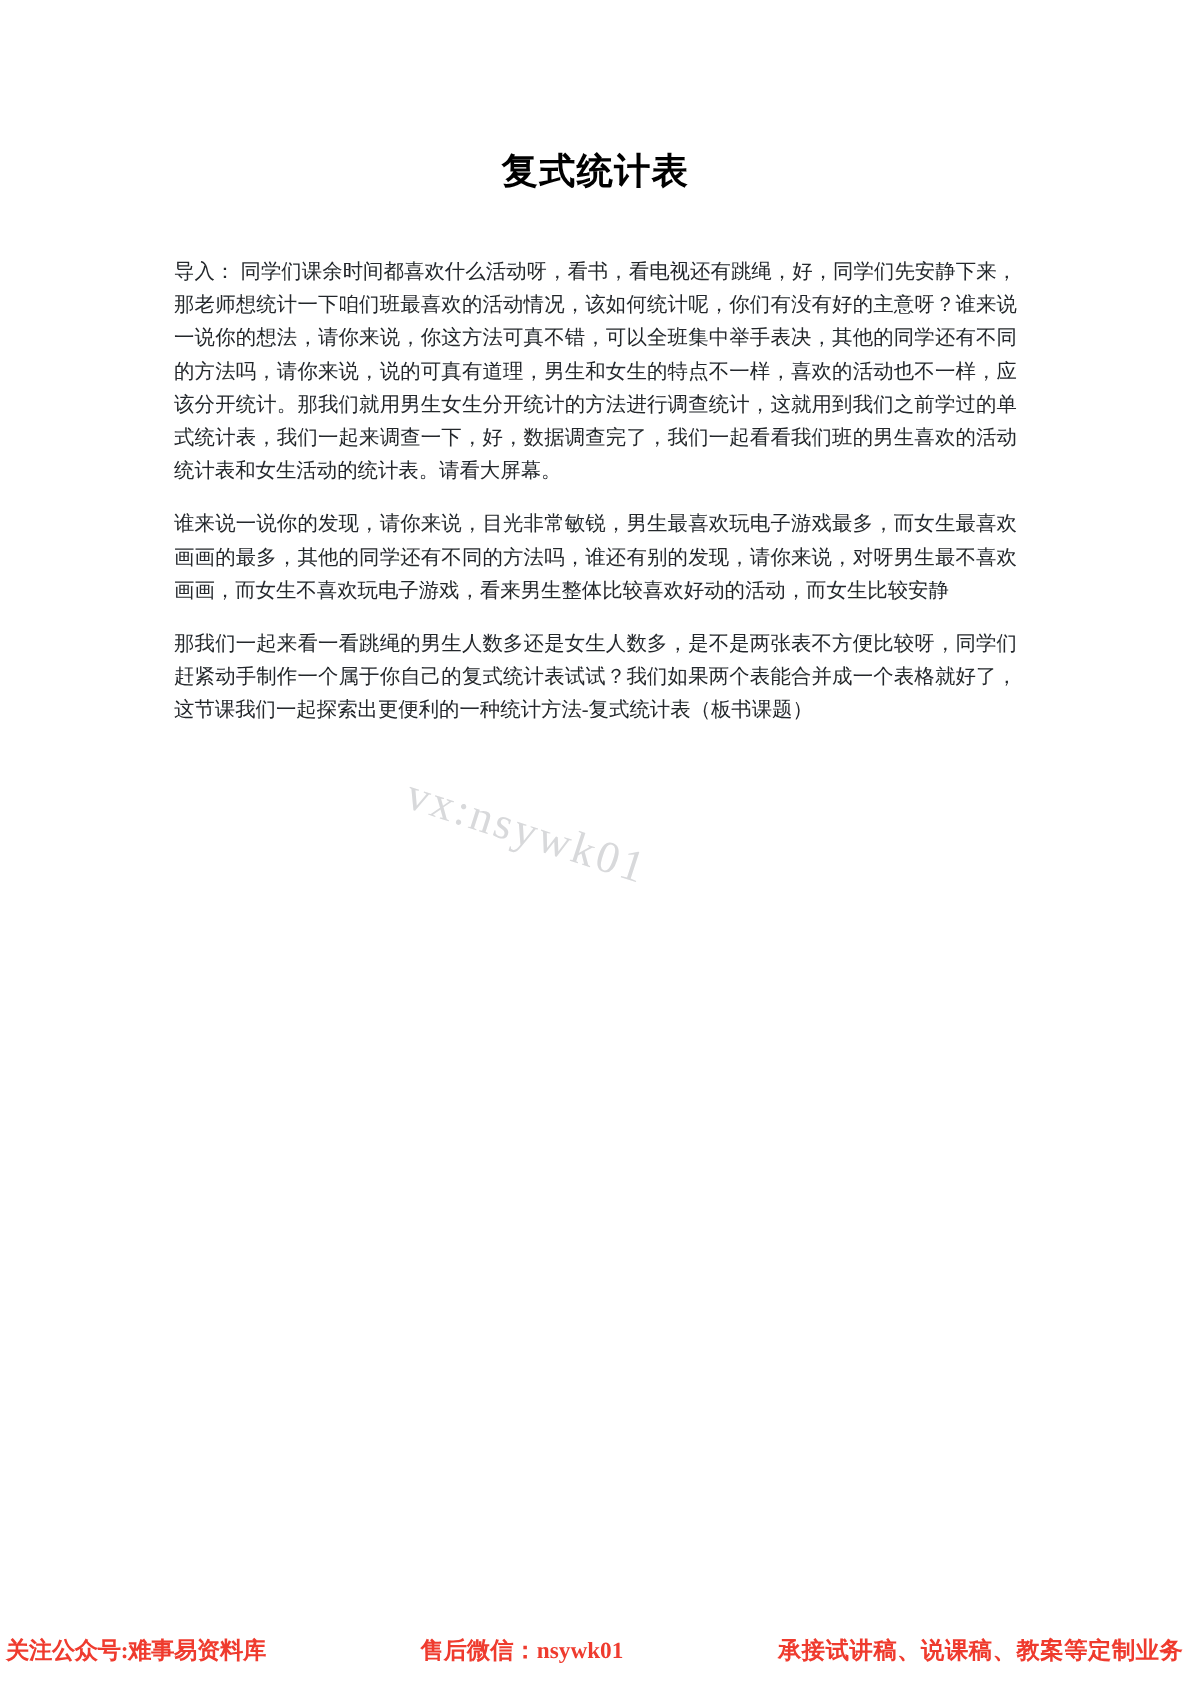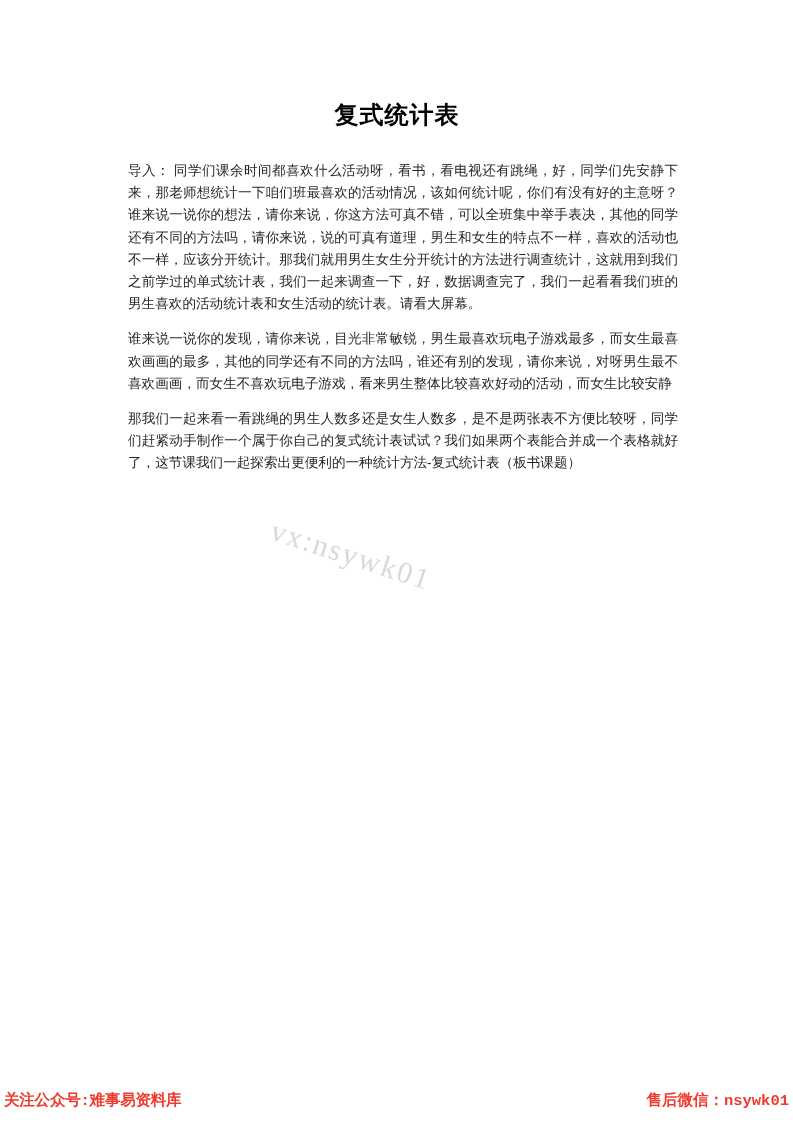--- a/index.html
+++ b/index.html
@@ -30,31 +30,31 @@
     top: 98px;
     width: 562px;
   }
 
   .doc-title {
     font-size: 24px;
     font-weight: bold;
     text-align: center;
     letter-spacing: 1px;
     line-height: 34px;
-    margin: 0 0 28px 0;
+    margin: 0 0 38px 0;
     color: #000000;
     font-family: "Liberation Serif", "DejaVu Serif", serif;
   }
 
   .para {
     font-size: 13.6px;
     line-height: 22.2px;
     text-align: justify;
     text-justify: inter-ideograph;
-    margin: 0 0 13px 12px;
+    margin: 0 0 13px 0;
     color: #23272b;
     word-break: break-all;
   }
 
   .spacer-para {
     height: 40px;
   }
 
   
   .watermark {
@@ -77,21 +77,21 @@
     position: absolute;
     left: 0;
     bottom: 8px;
     width: 793px;
     height: 28px;
     display: flex;
     align-items: center;
     justify-content: space-between;
     padding: 0 4px;
     box-sizing: border-box;
-    font-family: Liberation Mono, monospace;
+    font-family: Liberation Serif, serif;
     font-size: 15.5px;
     font-weight: bold;
     color: #ef3b2e;
     white-space: nowrap;
     letter-spacing: -0.2px;
   }
   .footer-seg { flex: 0 0 auto; }
   .footer-seg.mid { letter-spacing: 0px; }
   .footer-seg.right { letter-spacing: 0.4px; }
 </style>
@@ -119,15 +119,16 @@
 
 
 
   </div>
 
   <div class="watermark">vx:nsywk01</div>
 
   <div class="footer-banner">
     <span class="footer-seg left">关注公众号:难事易资料库</span>
     <span class="footer-seg mid">售后微信：nsywk01</span>
+    <span class="footer-seg right">承接试讲稿、说课稿、教案等定制业务</span>
   </div>
 
 </div>
 
 </body></html>

